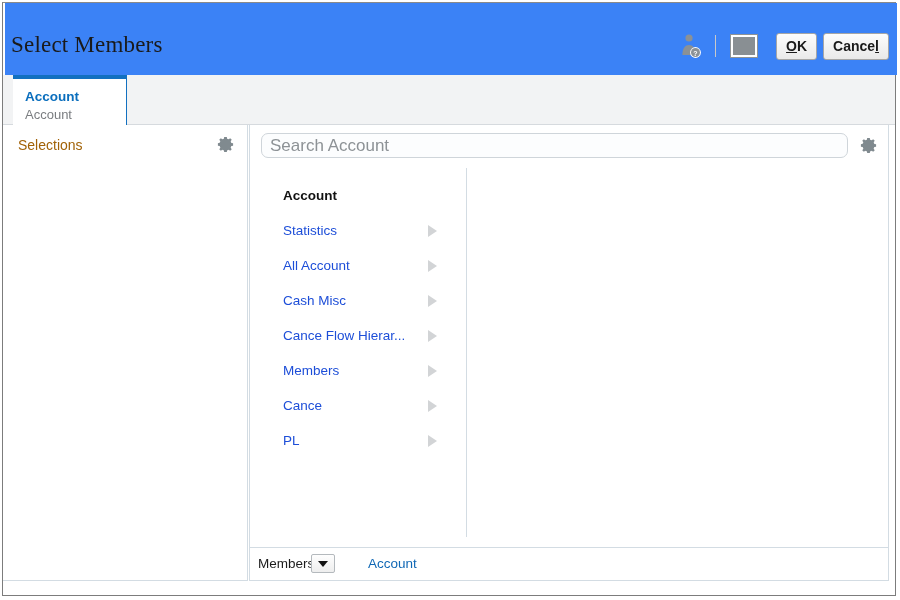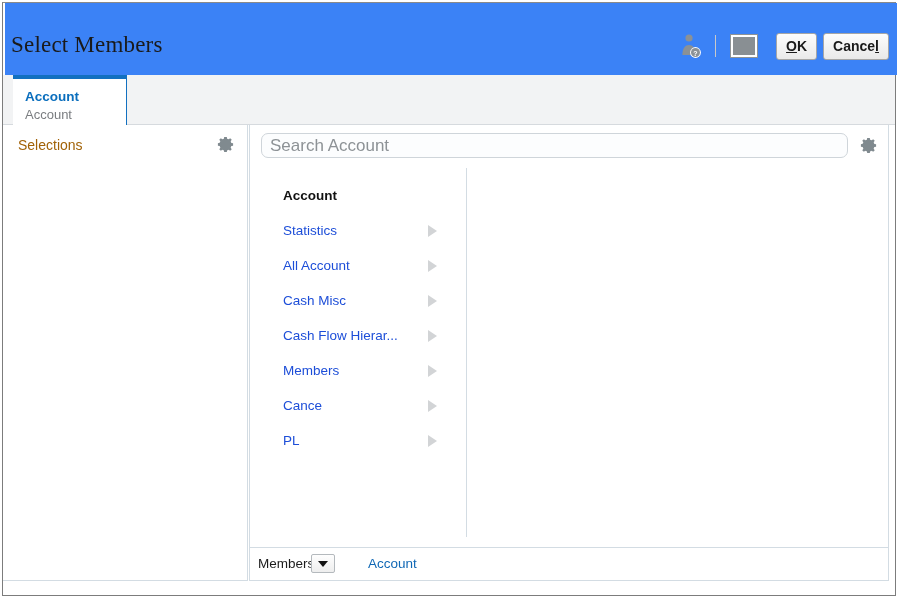--- a/index.html
+++ b/index.html
@@ -399,21 +399,21 @@
           </div>
           <div class="member-row">
             <span class="member-label">All Account</span>
             <span class="member-arrow"></span>
           </div>
           <div class="member-row">
             <span class="member-label">Cash Misc</span>
             <span class="member-arrow"></span>
           </div>
           <div class="member-row">
-            <span class="member-label">Cash Flow Hierar...</span>
+            <span class="member-label">Cance Flow Hierar...</span>
             <span class="member-arrow"></span>
           </div>
           <div class="member-row">
             <span class="member-label">Members</span>
             <span class="member-arrow"></span>
           </div>
           <div class="member-row">
             <span class="member-label">Cance</span>
             <span class="member-arrow"></span>
           </div>

